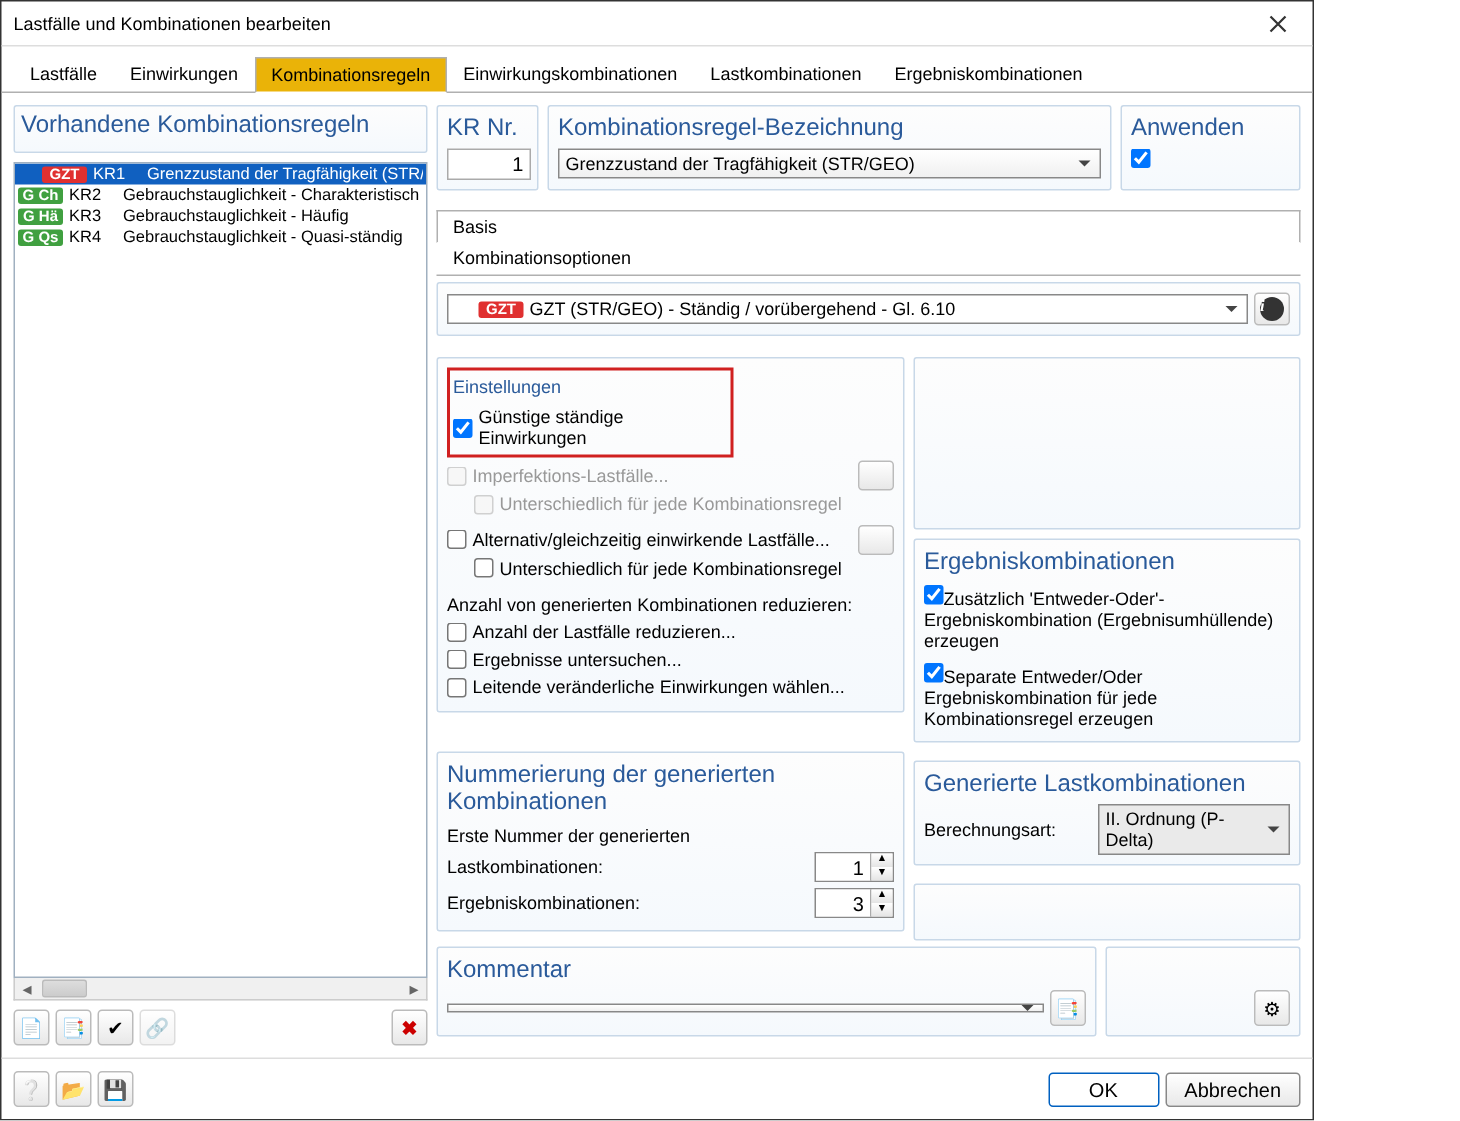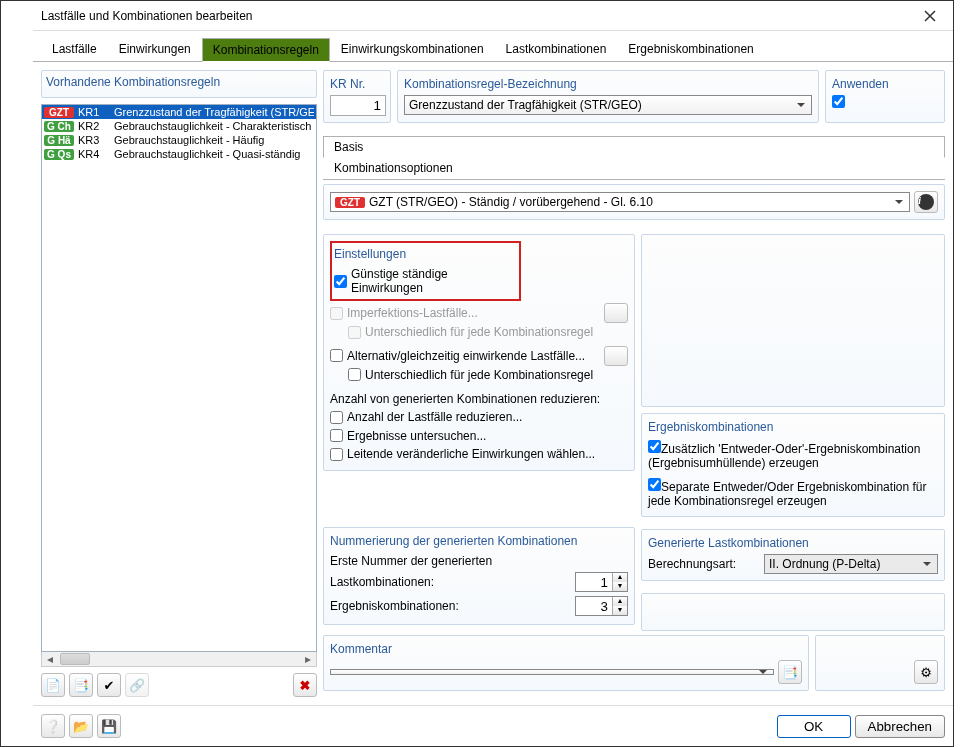--- a/index.html
+++ b/index.html
@@ -1,32 +1,32 @@
 <!DOCTYPE html>
 <html><head>
 <meta charset="utf-8">
 <style>
 * { box-sizing: border-box; margin: 0; padding: 0; }
 body { font-family: "Segoe UI", Tahoma, sans-serif; font-size: 12px; background: #fff; color: #000; }
-.window { width: 954px; height: 747px; border: 1px solid #333; background: #fff; display: flex; flex-direction: column; padding-left: 32px; }
+.window { width: 876px; height: 747px; border: 1px solid #333; background: #fff; display: flex; flex-direction: column; }
 .titlebar { height: 30px; display: flex; align-items: center; padding: 0 8px; border-bottom: 1px solid #ddd; }
 .titlebar-text { flex: 1; }
 .close-btn { width: 30px; height: 24px; display: flex; align-items: center; justify-content: center; cursor: pointer; }
 .tabs-main { display: flex; padding: 6px 8px 0 8px; border-bottom: 1px solid #b0b0b0; }
 .tab-main { padding: 4px 10px; border: 1px solid transparent; cursor: pointer; }
-.tab-main.active { border: 1px solid #b0b0b0; border-bottom: 1px solid #fff; background: #4d7c0f; position: relative; top: 1px; }
+.tab-main.active { border: 1px solid #b0b0b0; border-bottom: 1px solid #fff; background: #eab308; position: relative; top: 1px; }
 .content { flex: 1; display: flex; padding: 8px; gap: 6px; overflow: hidden; }
 .left-panel { width: 276px; display: flex; flex-direction: column; }
 .group { border: 1px solid #c8d8e8; border-radius: 2px; padding: 6px; background: linear-gradient(to bottom, #fdfdfd, #f5f9fd); margin-bottom: 6px; }
-.group-title { color: #2a5a9a; font-size: 12px; margin-bottom: 4px; }
+.group-title { color: #2a5a9a; font-size: 16px; margin-bottom: 4px; }
 .rules-list { border: 1px solid #a0b0c0; background: #fff; height: 570px; overflow: auto; }
 .rule-row { display: flex; padding: 1px 2px; gap: 4px; font-size: 11px; align-items: center; }
 .rule-row.selected { background: #1060c0; color: #fff; }
 .rule-badge { display: inline-block; width: 30px; text-align: center; font-weight: bold; color: #fff; border-radius: 2px; font-size: 10px; padding: 0 1px; }
-.badge-red { background: #e03030; }
+.badge-red { background: #e03030; margin-left: 16px; }
 .badge-green { background: #40a040; }
 .rule-code { width: 32px; }
 .rule-desc { flex: 1; white-space: nowrap; overflow: hidden; }
 .h-scrollbar { border: 1px solid #ccc; border-top: none; height: 16px; display: flex; align-items: center; background: #f0f0f0; }
 .h-scrollbar .arrow { width: 16px; text-align: center; color: #666; }
 .h-scrollbar .thumb { width: 30px; height: 12px; margin: 0 2px; }
 .toolbar-row { display: flex; gap: 4px; margin-top: 6px; align-items: center; }
 .tool-btn { width: 24px; height: 24px; border: 1px solid #bbb; background: linear-gradient(#fff,#e8e8e8); border-radius: 3px; display: flex; align-items: center; justify-content: center; cursor: pointer; font-size: 13px; }
 .tool-btn.disabled { opacity: 0.5; cursor: default; }
 .tool-btn.red { color: #c00; font-weight: bold; }

